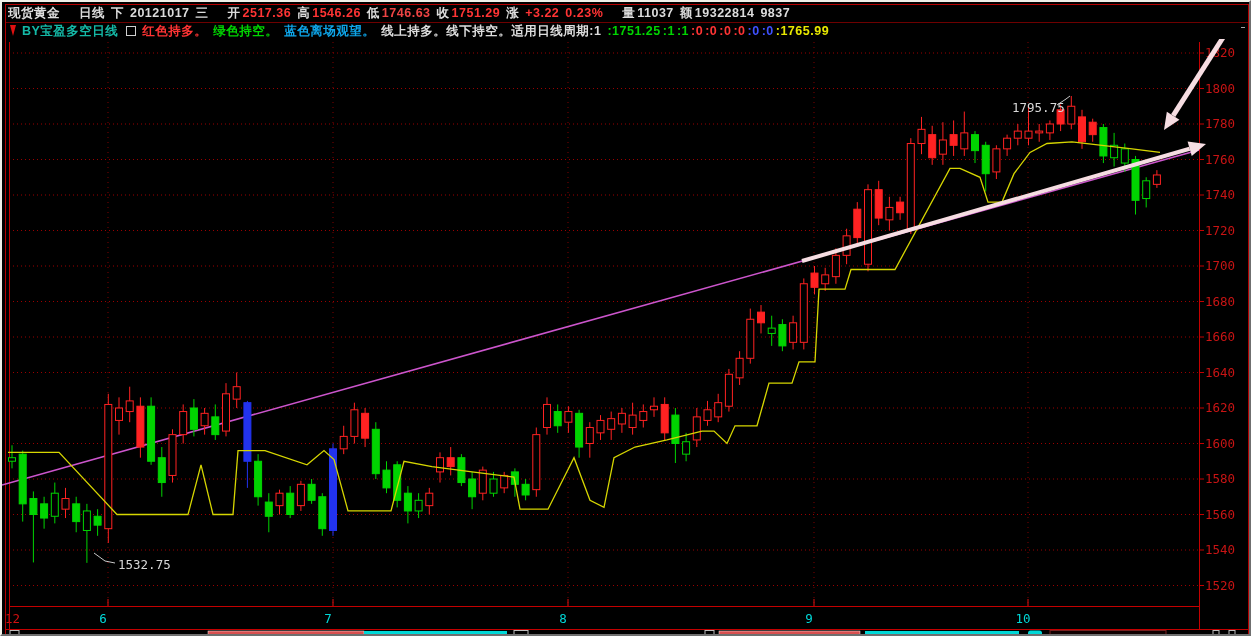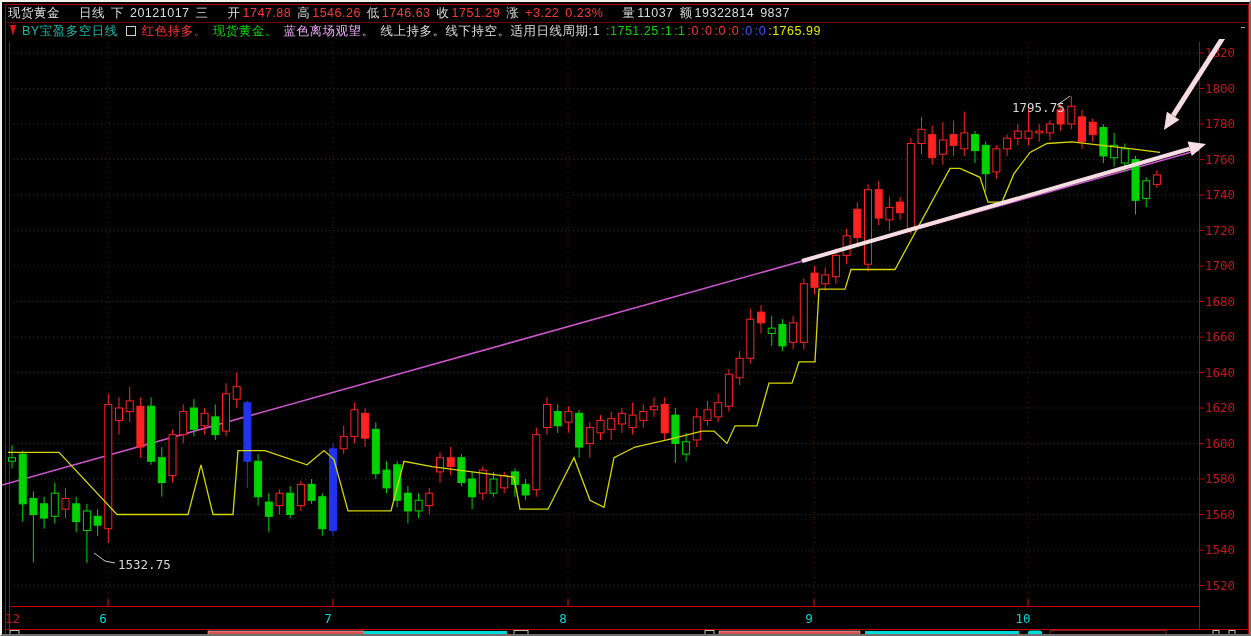--- a/index.html
+++ b/index.html
@@ -5,23 +5,23 @@
   html,body{margin:0;padding:0;background:#9a9690;}
   .window{
     position:relative;width:1251px;height:636px;box-sizing:border-box;
     background:#000;border:2px solid;border-color:#f0efe8 #6f6f6f #6f6f6f #f0efe8;
     font-family:"Liberation Sans", sans-serif;overflow:hidden;
   }
   #chart-svg{position:absolute;left:0;top:0;}
   .bar{position:absolute;left:6px;right:8px;background:#000;white-space:nowrap;overflow:hidden;}
   .titlebar{top:4px;height:16px;font-size:12.5px;line-height:15px;letter-spacing:.5px;}
   .indbar{top:22px;height:15px;font-size:12.5px;line-height:14px;letter-spacing:.5px;}
-  .titlebar span,.indbar span{margin-right:2px;}
+  .titlebar span,.indbar span{margin-right:2px;font-weight:bold;}
   .w{color:#dcdcdc}.r{color:#ff3434}.c{color:#ef4444}.gy{color:#14b8a6}
-  .grn{color:#00d400}.blu{color:#f0abfc}
+  .grn{color:#00d400}.blu{color:#0ea5e9}
   .gap{display:inline-block;width:7px;}
   .pin{display:inline-block;vertical-align:middle;margin:0 4px 2px 2px;width:0;height:0;
        border-left:3px solid transparent;border-right:3px solid transparent;border-top:11px solid #e01010;}
   .sq{display:inline-block;vertical-align:middle;width:8px;height:8px;border:1px solid #cfcfcf;margin:0 5px 2px 2px;}
 </style>
 </head>
 <body>
 
 <div class="window">
 
@@ -338,37 +338,37 @@
     </svg>
 
   <div class="bar titlebar">
     <span class="w">现货黄金</span>
     <span class="gap"></span>
     <span class="w">日线</span>
     <span class="w">下</span>
     <span class="w">20121017</span>
     <span class="w">三</span>
     <span class="gap"></span>
-    <span class="w">开</span><span class="r">1747.88</span>
+    <span class="w">开</span><span class="r">2517.36</span>
     <span class="w">高</span><span class="r">1546.26</span>
     <span class="w">低</span><span class="c">1746.63</span>
     <span class="w">收</span><span class="r">1751.29</span>
     <span class="w">涨</span>
     <span class="r">+3.22</span>
     <span class="r">0.23%</span>
     <span class="gap"></span>
     <span class="w">量</span><span class="w">11037</span>
     <span class="w">额</span><span class="w">19322814</span>
     <span class="w">9837</span>
   </div>
 
   <div class="bar indbar">
     <span class="pin"></span>
     <span class="gy">BY宝盈多空日线</span>
     <span class="sq"></span>
     <span class="r">红色持多。</span>
-    <span class="grn">现货黄金。</span>
+    <span class="grn">绿色持空。</span>
     <span class="blu">蓝色离场观望。</span>
     <span class="w">线上持多。线下持空。适用日线周期:1</span>
     <span id="ind-values"><span style="color: rgb(0, 212, 0);">:1751.25</span><span style="color: rgb(0, 212, 0);">:1</span><span style="color: rgb(0, 212, 0);">:1</span><span style="color: rgb(255, 52, 52);">:0</span><span style="color: rgb(255, 52, 52);">:0</span><span style="color: rgb(255, 52, 52);">:0</span><span style="color: rgb(255, 52, 52);">:0</span><span style="color: rgb(63, 81, 255);">:0</span><span style="color: rgb(63, 81, 255);">:0</span><span style="color: rgb(232, 232, 0);">:1765.99</span></span>
   </div>
 
 </div>
 
 </body></html>

